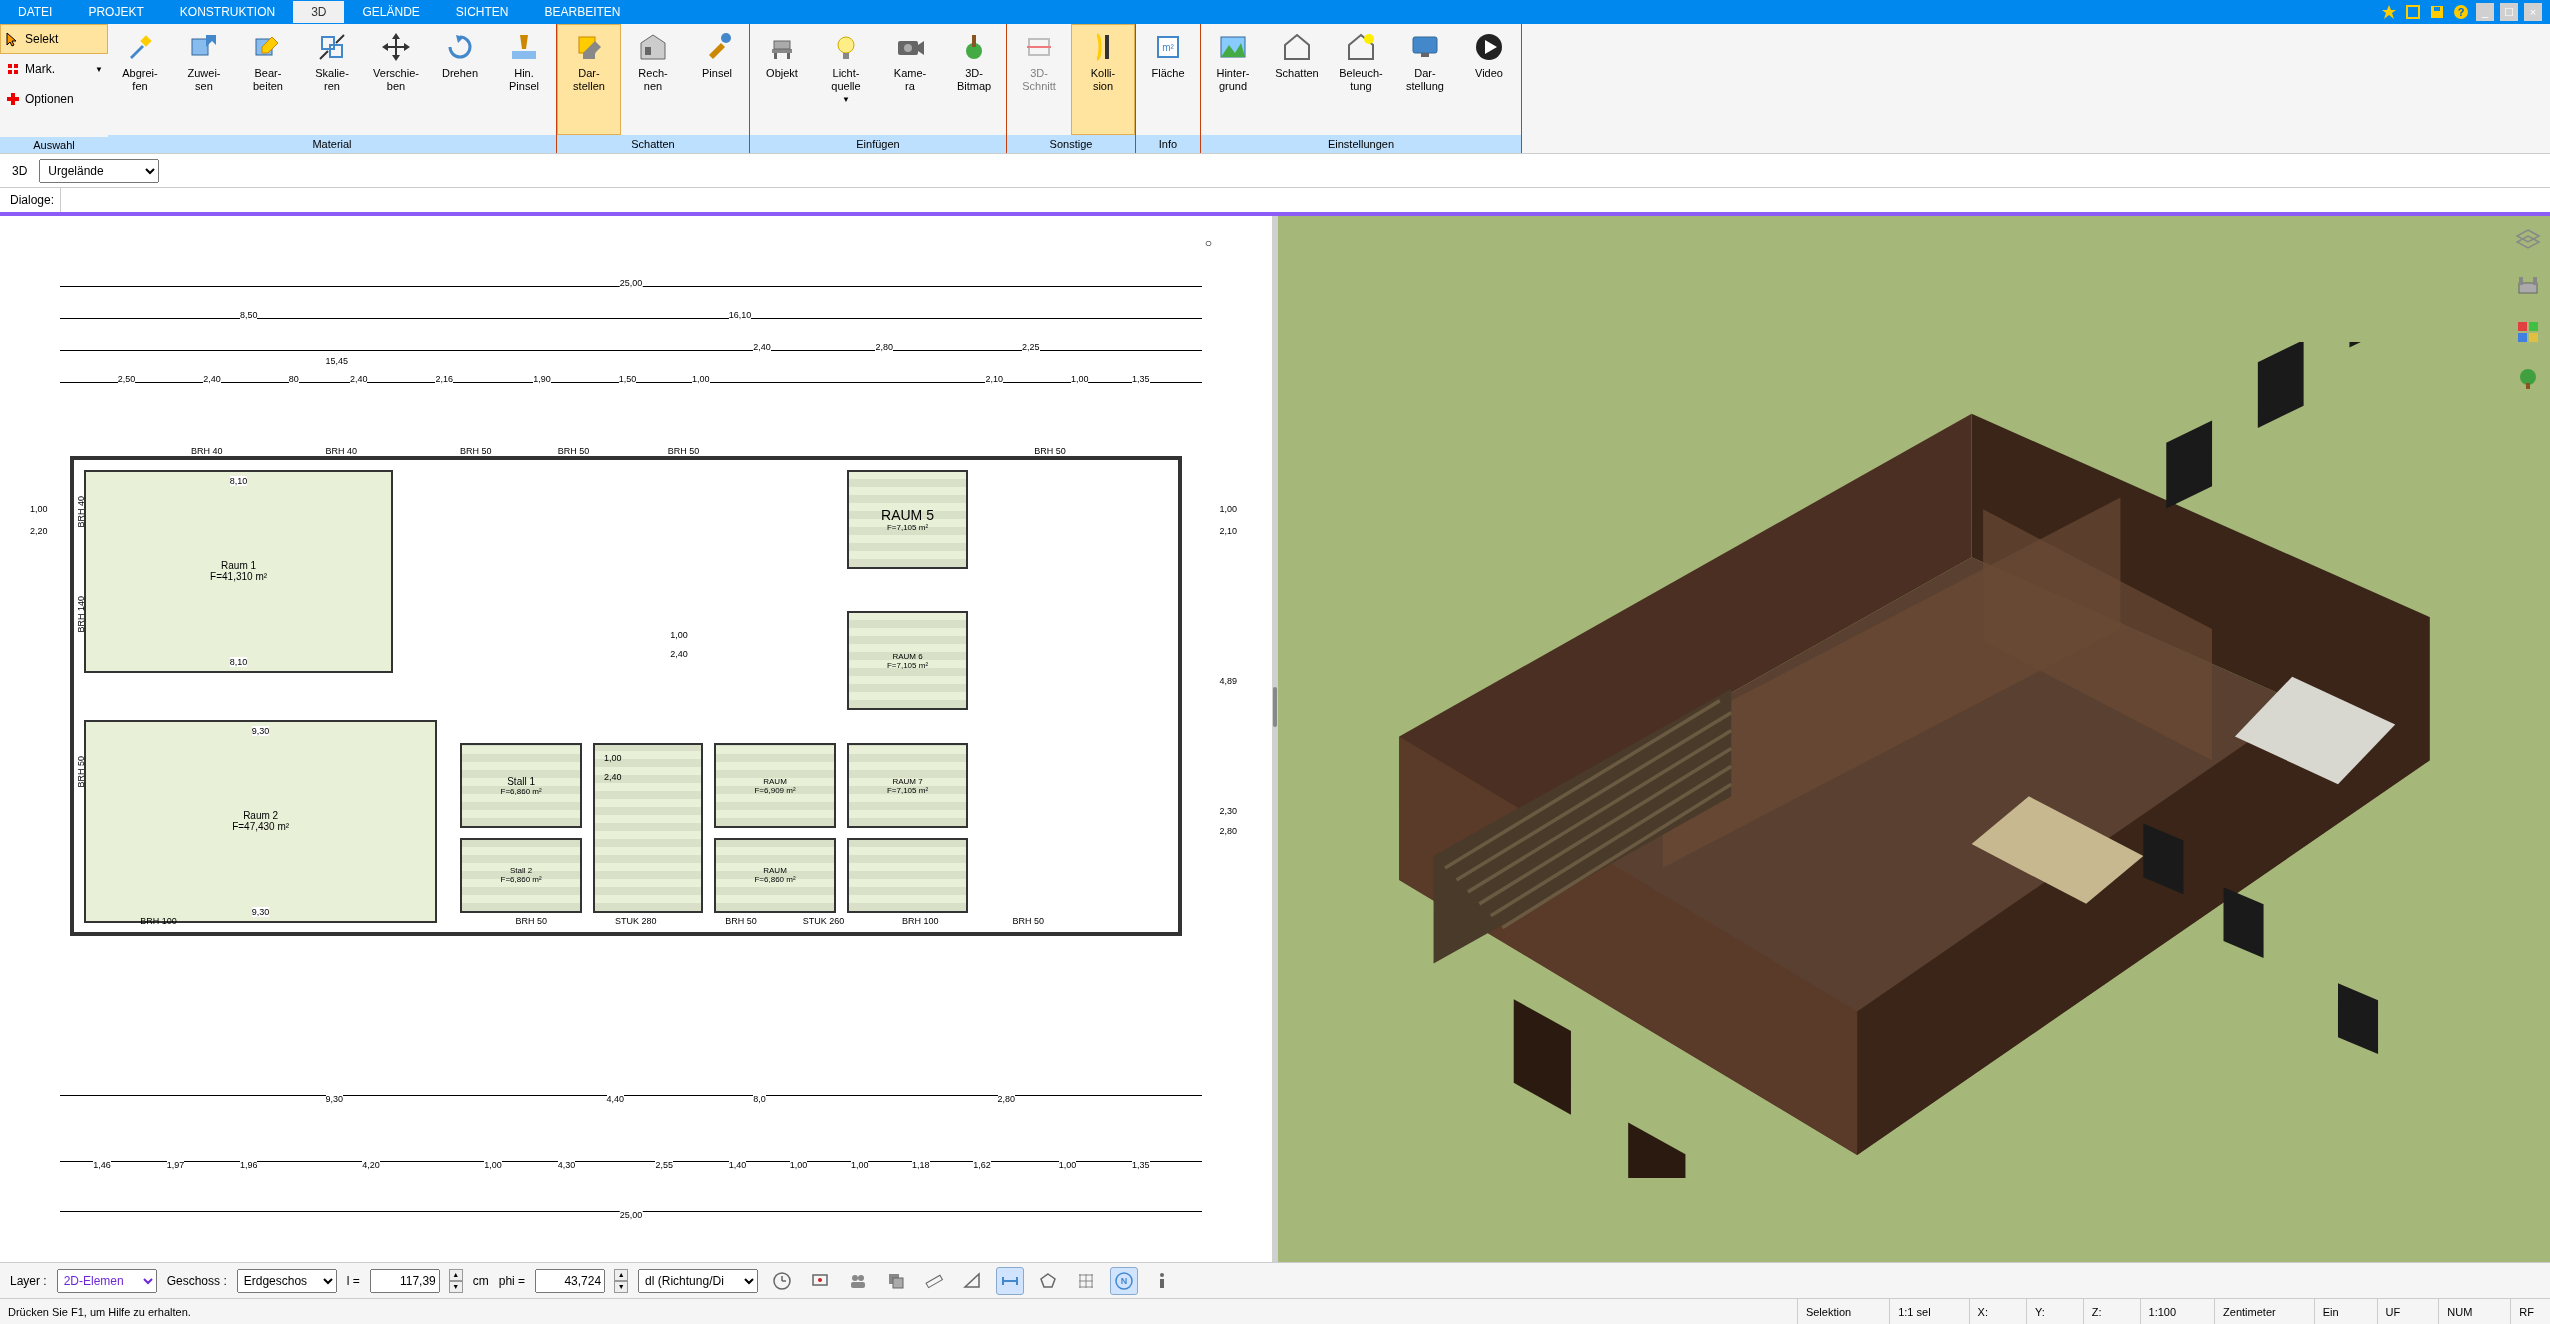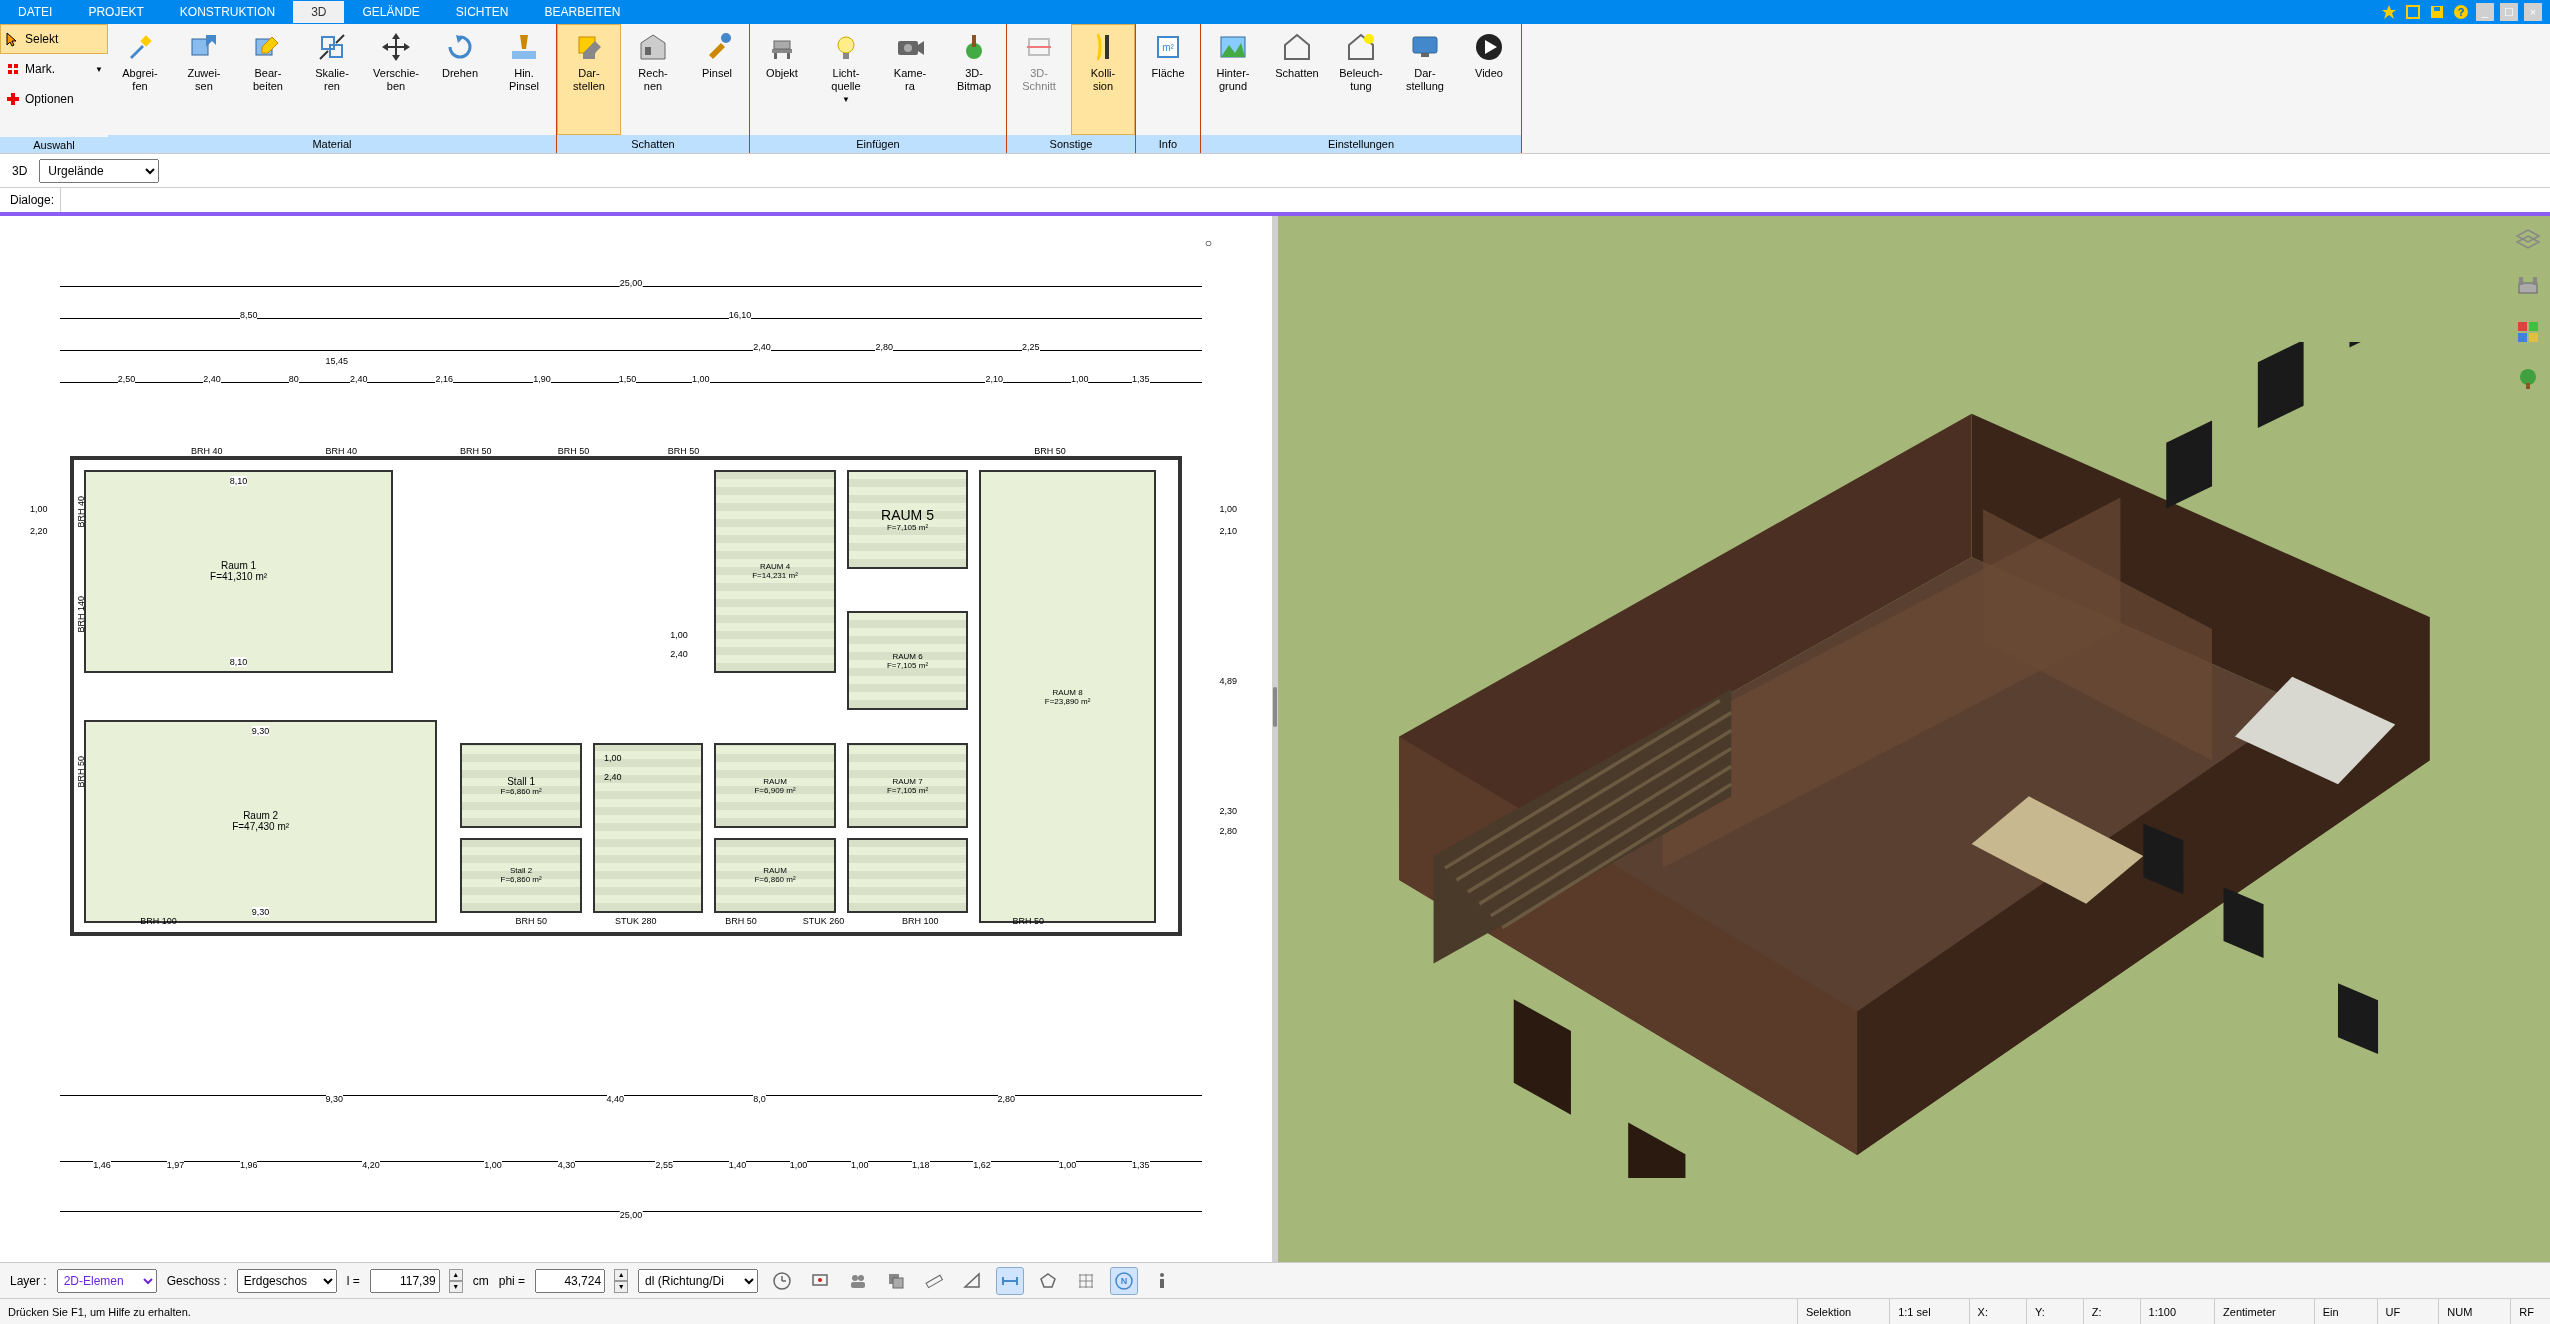--- a/index.html
+++ b/index.html
@@ -445,35 +445,27 @@
       <div class="fp-label" style="top:210px; left:83%;">BRH 50</div>
 
       <div style="position:absolute; top:220px; left:50px; right:60px; height:480px; border:4px solid #333; background:#fff;">
 
         <div class="fp-room" style="top:10px; left:10px; width:28%; height:43%;">
           <div class="fp-dim-text" style="top:4px;">8,10</div>
           <div>Raum 1</div>
           <div>F=41,310 m²</div>
           <div class="fp-dim-text" style="bottom:4px;">8,10</div>
         </div>
-        <div class="fp-room hatched" style="top:10px; left:58%; width:11%; height:43%;">
-          <div style="font-size:8px;">RAUM 4</div>
-          <div style="font-size:8px;">F=14,231 m²</div>
-        </div>
         <div class="fp-room hatched" style="top:10px; left:70%; width:11%; height:21%;">
           <div style="font-size:14px;">RAUM 5</div>
           <div style="font-size:8px;">F=7,105 m²</div>
         </div>
         <div class="fp-room hatched" style="top:32%; left:70%; width:11%; height:21%;">
           <div style="font-size:8px;">RAUM 6</div>
           <div style="font-size:8px;">F=7,105 m²</div>
-        </div>
-        <div class="fp-room" style="top:10px; left:82%; width:16%; height:96%;">
-          <div style="font-size:8px;">RAUM 8</div>
-          <div style="font-size:8px;">F=23,890 m²</div>
         </div>
 
         <div class="fp-room" style="top:55%; left:10px; width:32%; height:43%;">
           <div class="fp-dim-text" style="top:4px;">9,30</div>
           <div>Raum 2</div>
           <div>F=47,430 m²</div>
           <div class="fp-dim-text" style="bottom:4px;">9,30</div>
         </div>
         <div class="fp-room hatched" style="top:60%; left:35%; width:11%; height:18%;">
           <div style="font-size:10px;">Stall 1</div>

